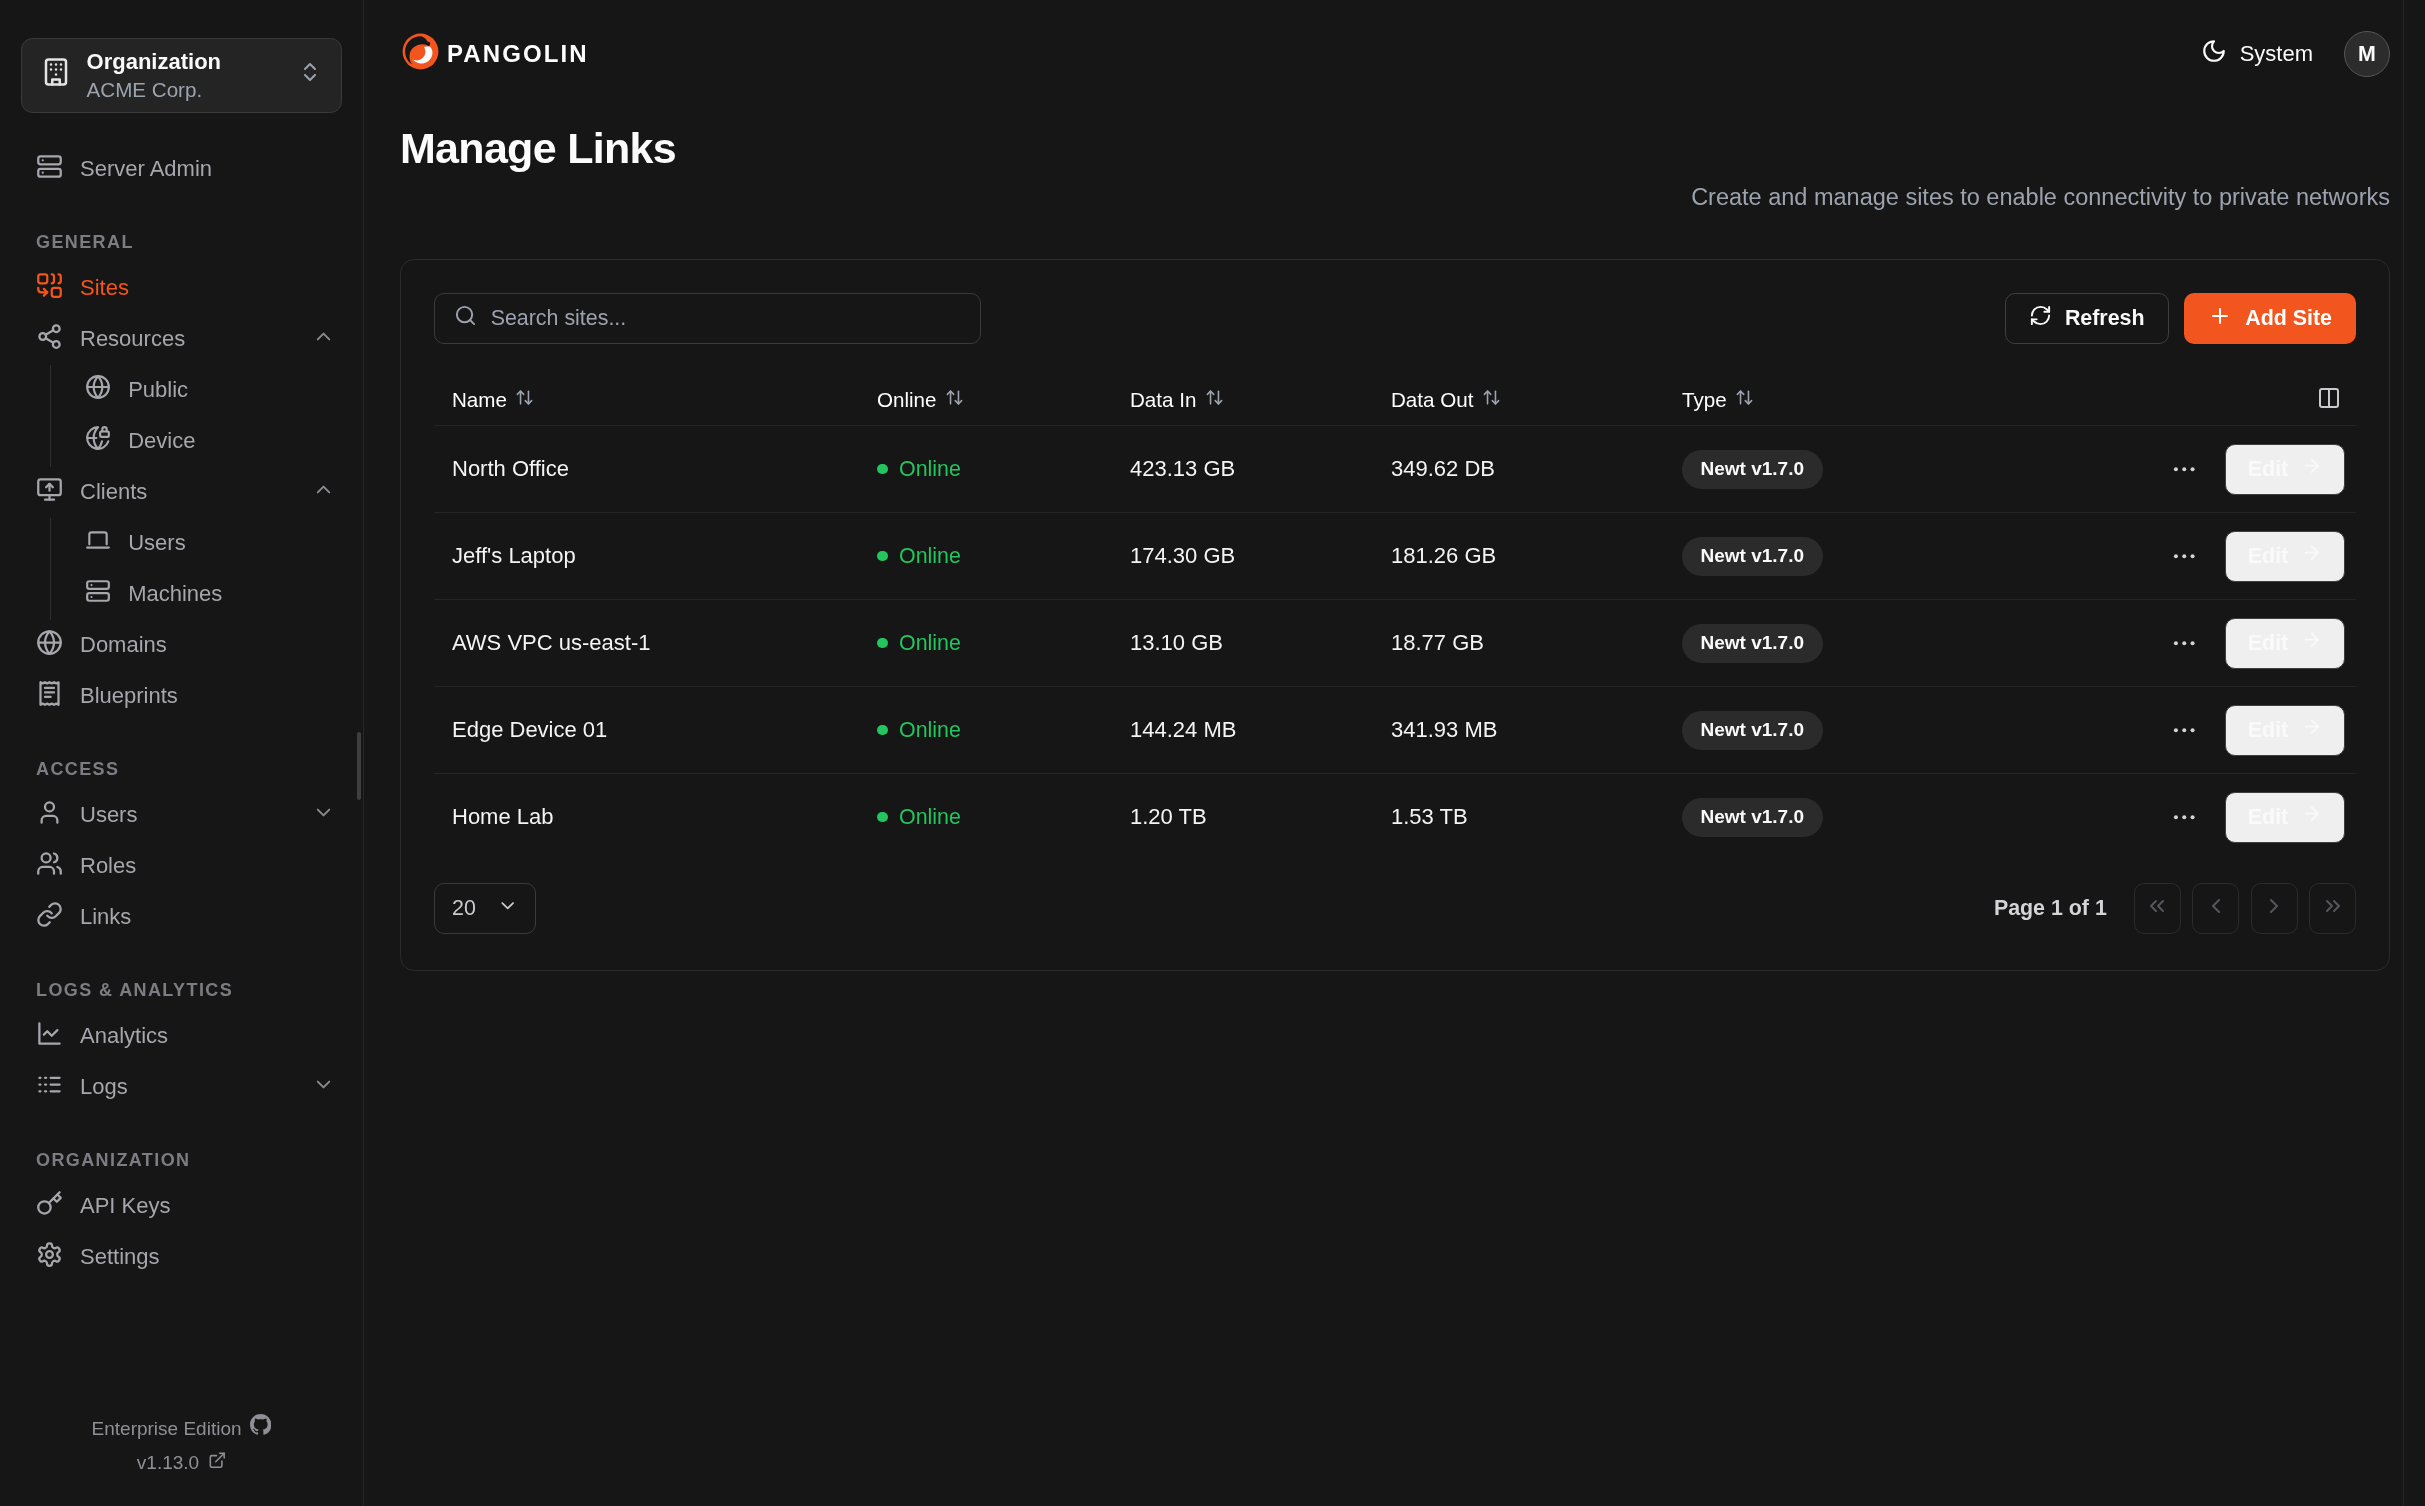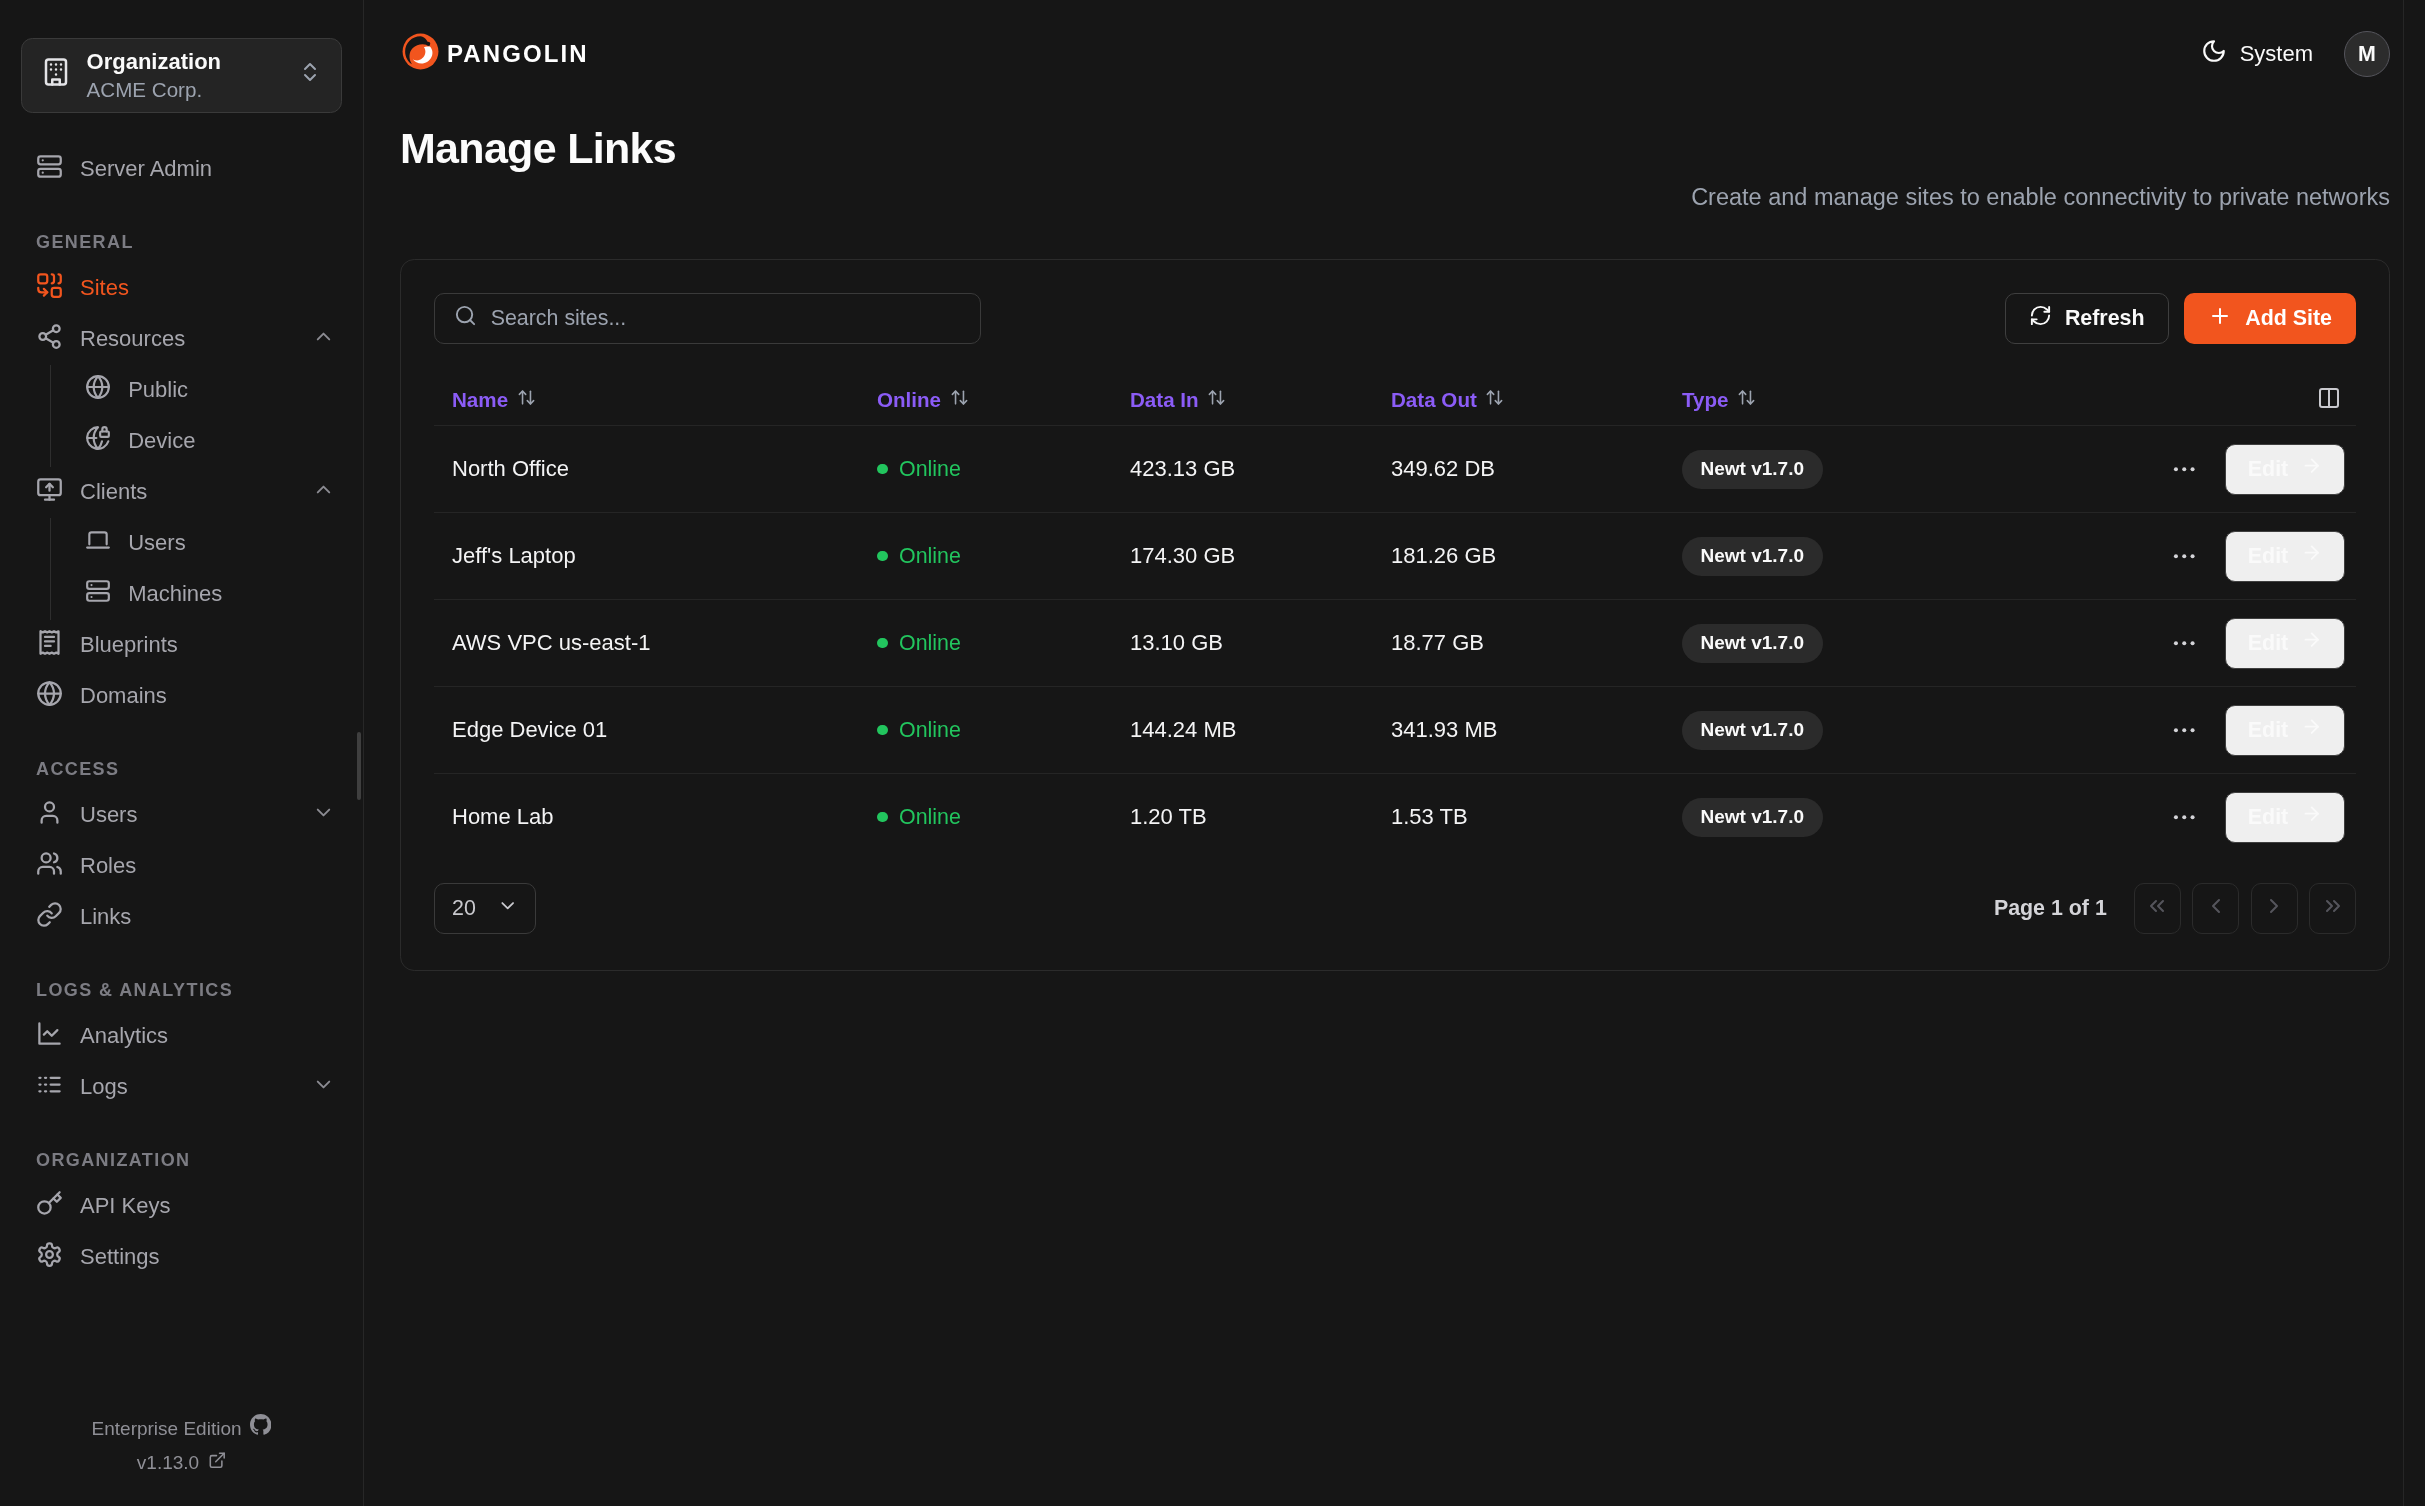--- a/index.html
+++ b/index.html
@@ -119,21 +119,21 @@
   .btn-accent { background: var(--accent); color: #ffffff; }
 
   
   .table { margin-top: 31px; }
   .trow {
     display: grid;
     grid-template-columns: 425px 253px 261px 291px 395px 299px;
     align-items: center;
   }
   .trow > div { padding-left: 18px; }
-  .thead { height: 50px; color: #8b5cf6; font-size: 20.6px; font-weight: 700; }
+  .thead { height: 50px; color: #ffffff; font-size: 20.6px; font-weight: 400; }
   .th { display: flex; align-items: center; gap: 8.5px; cursor: pointer; }
   .th .sort { color: #9ca3af; }
   .tbody-row { height: 87px; border-top: 0.7px solid #252525; font-size: 22px; color: #f4f4f5; }
   .tbody-row:first-of-type { border-top-color: #2e2e2e; }
   .status { display: flex; align-items: center; gap: 11.4px; color: var(--online); font-size: 21.4px; }
   .dot { width: 10.7px; height: 10.7px; border-radius: 50%; background: var(--online); }
   .badge {
     display: inline-block; background: #2b2b2b; color: #fafafa;
     border-radius: 711px; padding: 8.5px 18.5px;
     font-size: 19px; font-weight: 600;
@@ -275,32 +275,32 @@
               <rect x="2" y="3" width="20" height="7" rx="2"></rect>
               <rect x="2" y="14" width="20" height="7" rx="2"></rect>
               <path d="M6 6.5h.01M6 17.5h.01"></path>
             </svg></span>
         <span>Machines</span>
       </div>
     </div>
 
     <div class="nav-item">
       <span><svg class="ic" width="27" height="27" viewBox="0 0 24 24">
-            <path d="M4 2v20l2-1 2 1 2-1 2 1 2-1 2 1 2-1 2 1V2l-2 1-2-1-2 1-2-1-2 1-2-1-2 1Z"></path>
-            <path d="M8 7h8M8 11h8M8 15h5"></path>
-          </svg></span>
-      <span>Blueprints</span>
-    </div>
-    <div class="nav-item">
-      <span><svg class="ic" width="27" height="27" viewBox="0 0 24 24">
             <circle cx="12" cy="12" r="10"></circle>
             <path d="M2 12h20"></path>
             <path d="M12 2a15.3 15.3 0 0 1 4 10 15.3 15.3 0 0 1-4 10 15.3 15.3 0 0 1-4-10 15.3 15.3 0 0 1 4-10z"></path>
           </svg></span>
       <span>Domains</span>
+    </div>
+    <div class="nav-item">
+      <span><svg class="ic" width="27" height="27" viewBox="0 0 24 24">
+            <path d="M4 2v20l2-1 2 1 2-1 2 1 2-1 2 1 2-1 2 1V2l-2 1-2-1-2 1-2-1-2 1-2-1-2 1Z"></path>
+            <path d="M8 7h8M8 11h8M8 15h5"></path>
+          </svg></span>
+      <span>Blueprints</span>
     </div>
 
     <div class="section-label">ACCESS</div>
 
     <div class="nav-item">
       <span><svg class="ic" width="27" height="27" viewBox="0 0 24 24">
             <path d="M19 21v-2a4 4 0 0 0-4-4H9a4 4 0 0 0-4 4v2"></path>
             <circle cx="12" cy="7" r="4"></circle>
           </svg></span>
       <span>Users</span>

